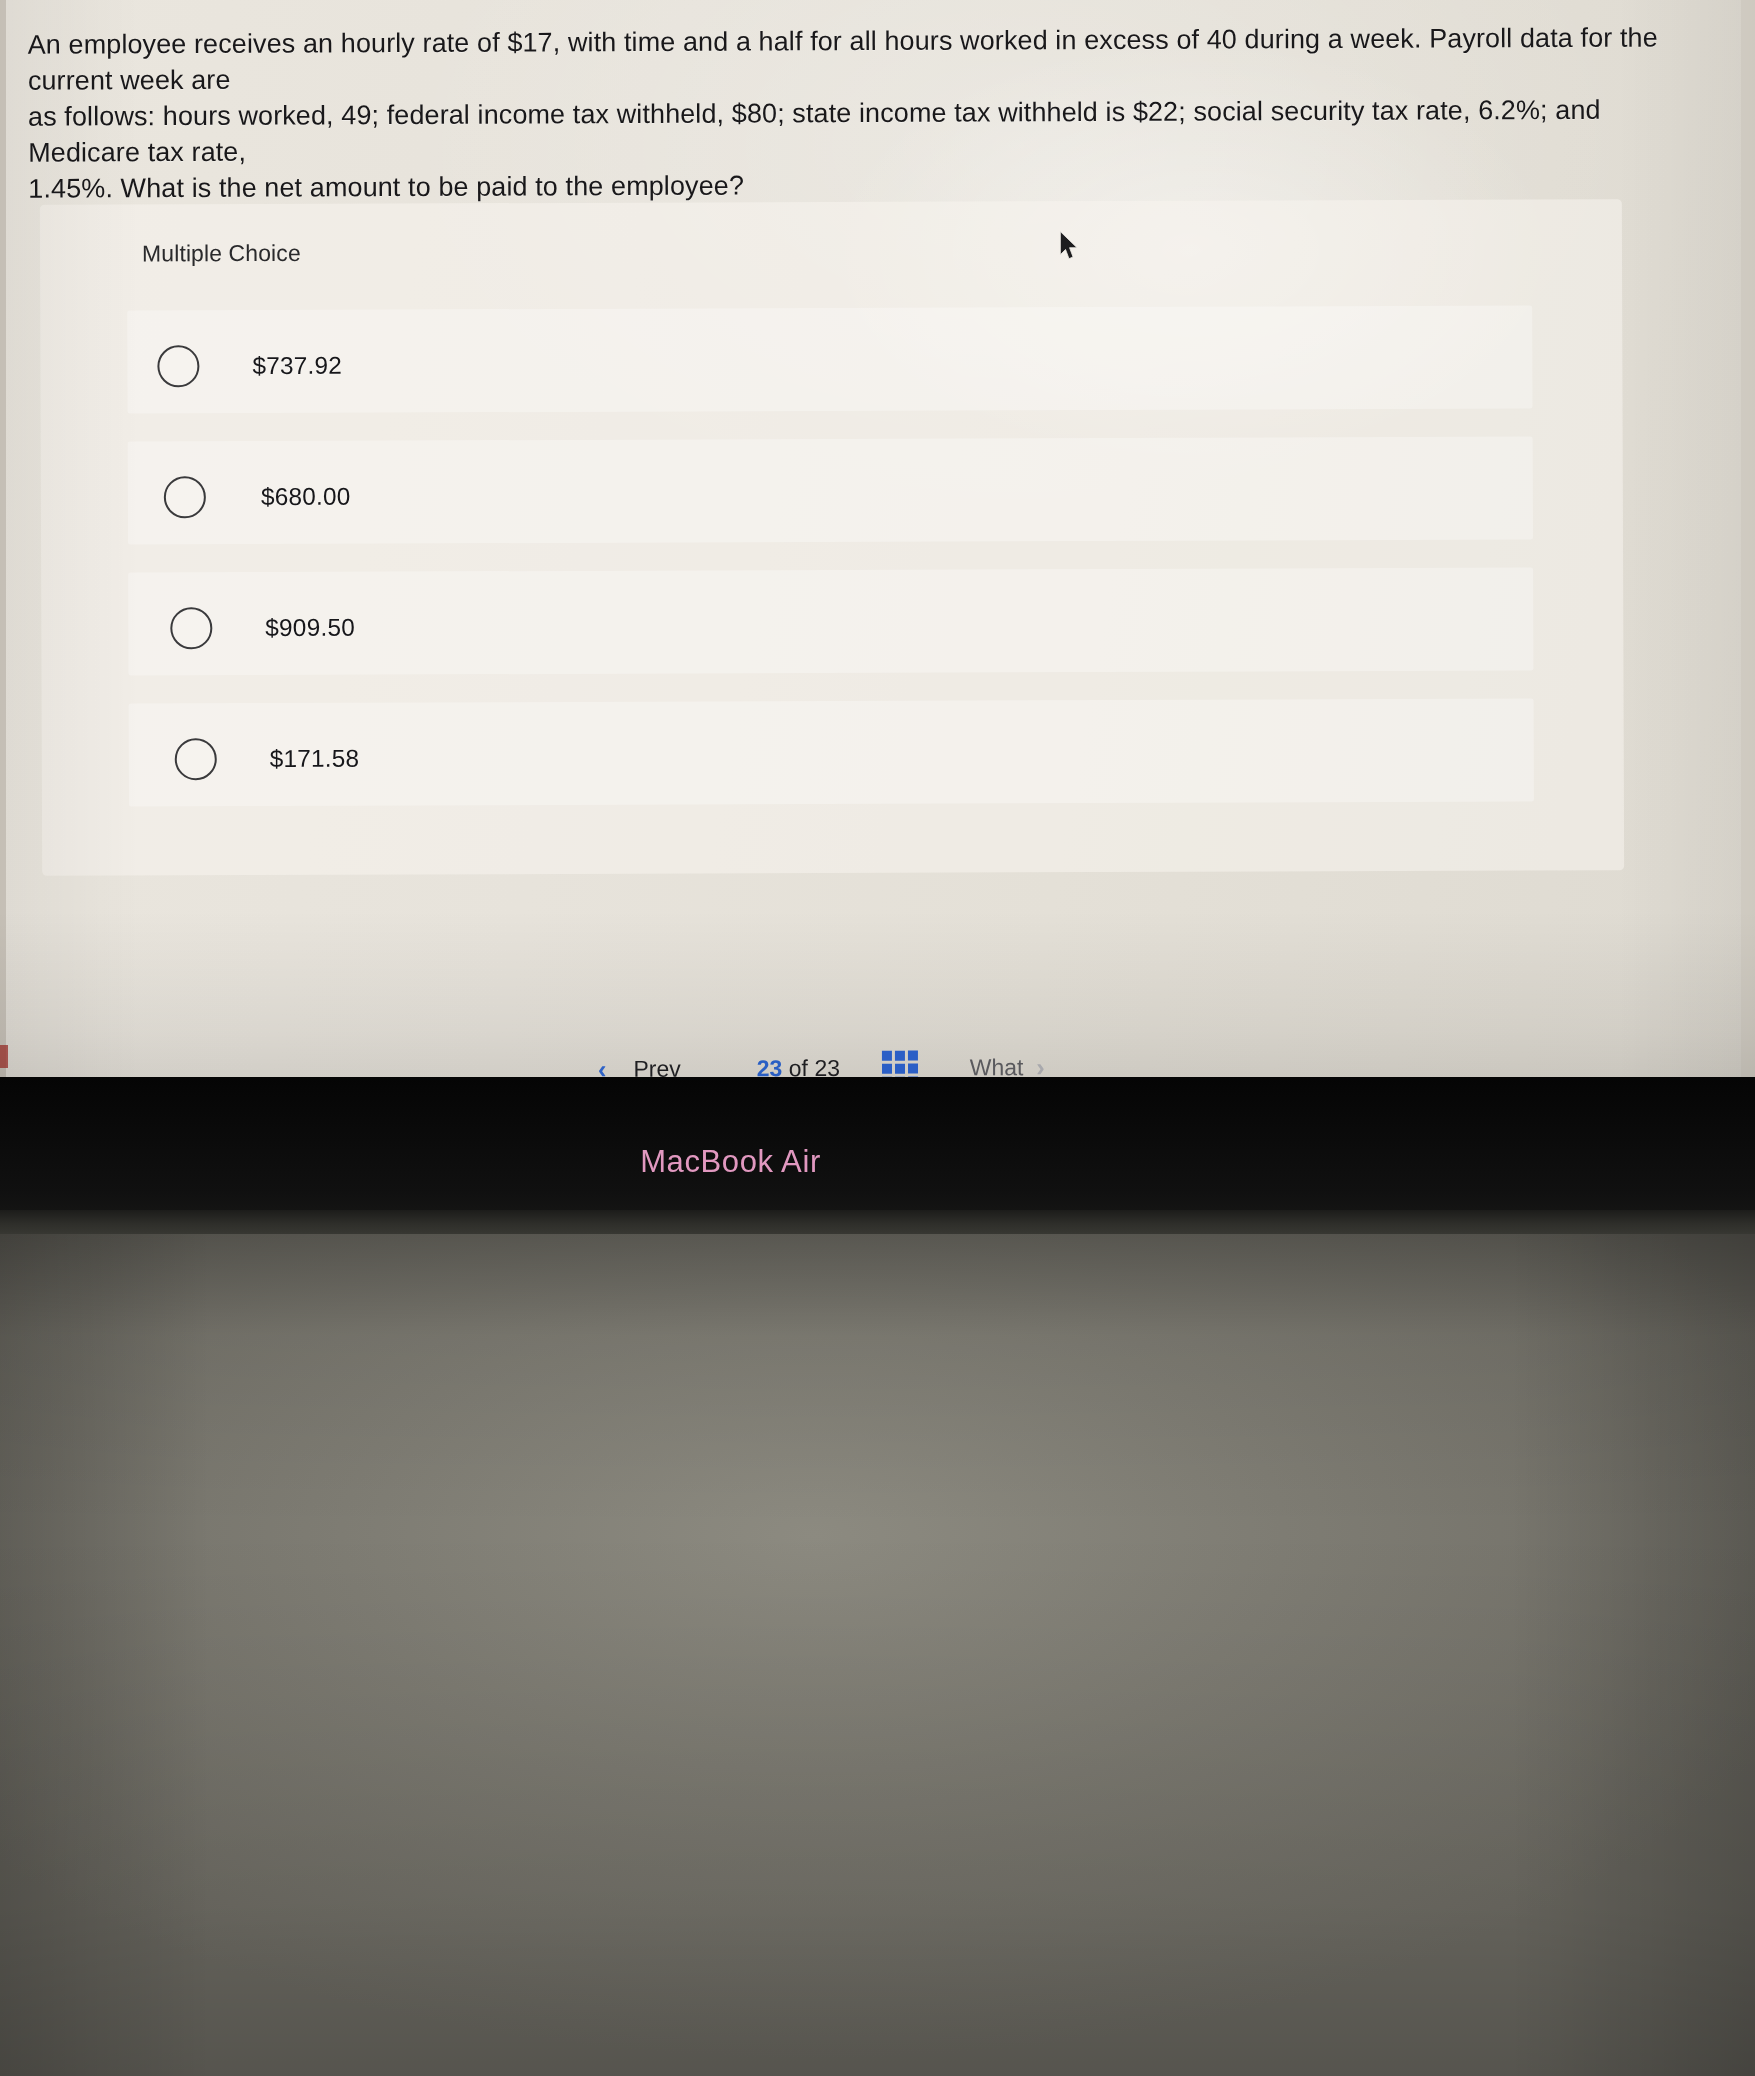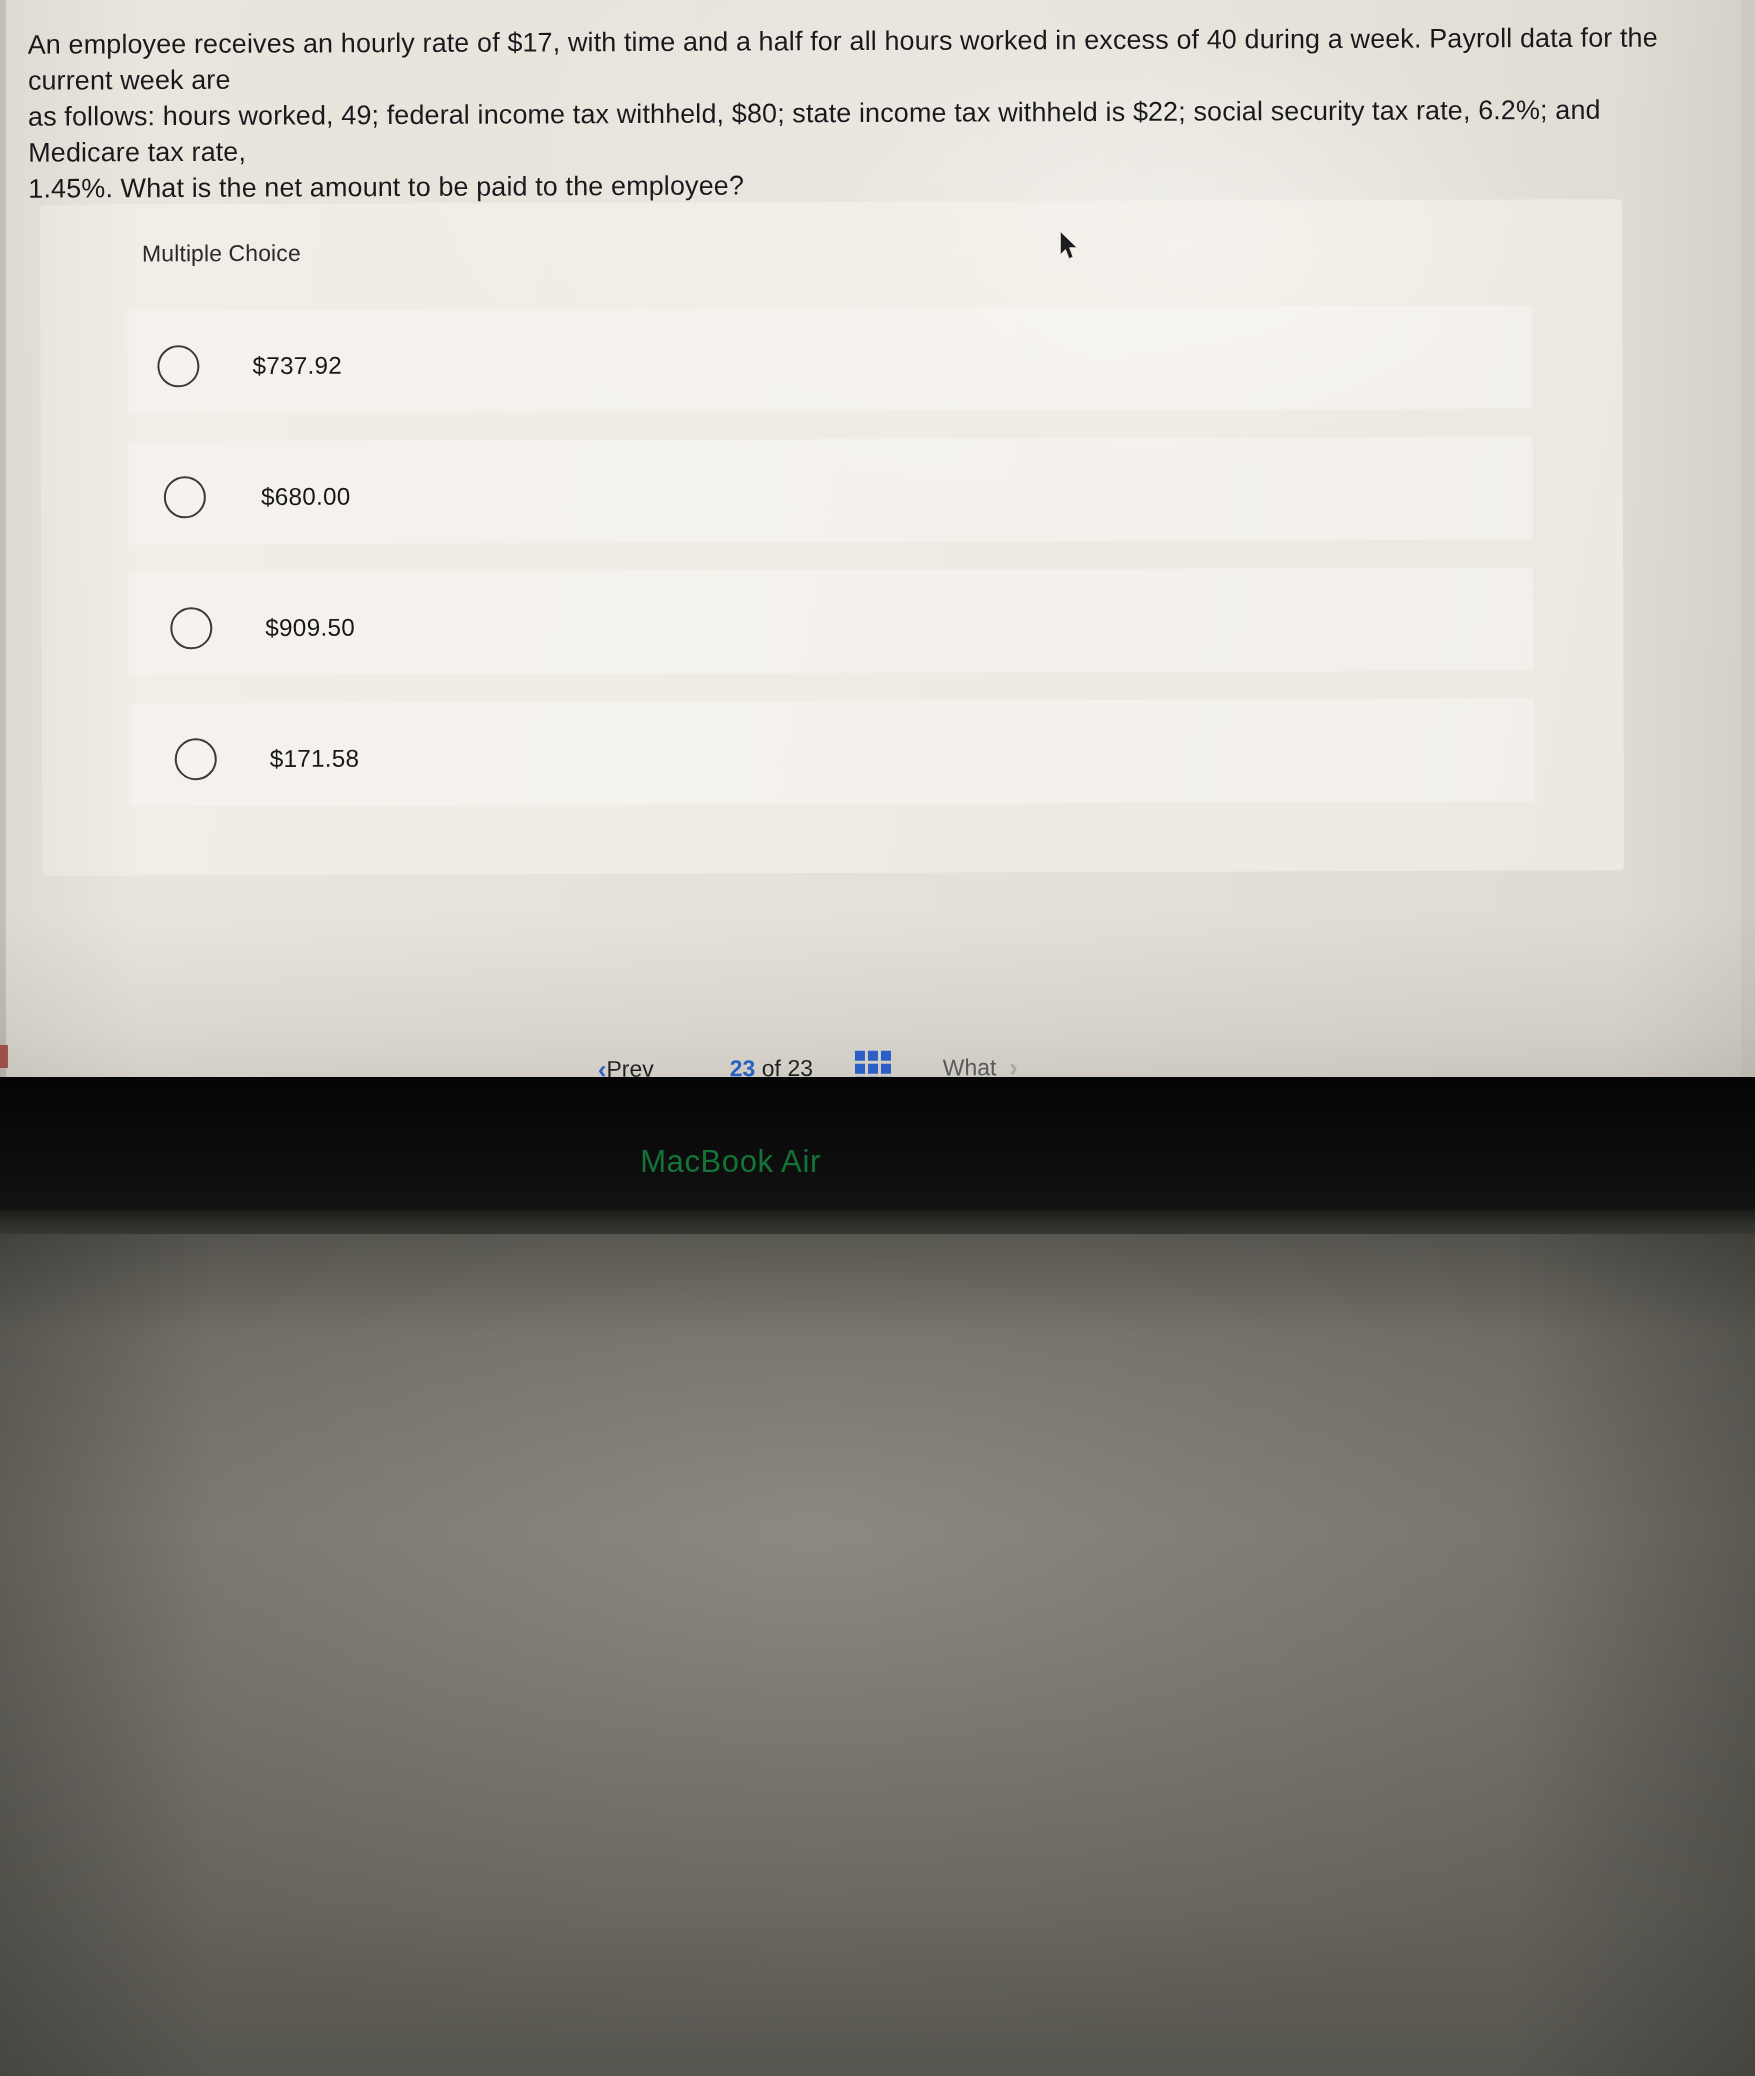--- a/index.html
+++ b/index.html
@@ -99,40 +99,40 @@
     position: absolute; left: 1059px; top: 231px; width: 20px; height: 30px;
   }
 
   
   .pager {
     position: absolute; left: 598px; top: 1051px;
     display: flex; align-items: center; gap: 0px;
     font-size: 23px; transform: rotate(-0.25deg);
   }
   .pg-chev { color: #2f63c7; font-size: 25.5px; font-weight: 700; }
-  .pg-prev { color: #1f1f22; margin-left: 0; }
+  .pg-prev { color: #1f1f22; margin-left: 27px; }
   .pg-count { margin-left: 76px; color: #1f1f22; }
   .pg-count b { color: #2a5fc4; font-weight: 700; }
   .grid-icon {
     margin-left: 42px;
     display: grid; grid-template-columns: repeat(3, 10px); grid-template-rows: repeat(3, 10px);
     gap: 2.9px;
   }
   .grid-icon i { display:block; background:#2b5fc6; }
   .pg-next { margin-left: 52px; color: #5a5a5e; }
   .pg-chev-r { color: #a9a9ad; font-size: 25.5px; font-weight: 700; margin-left: 12.8px; }
 
   
   .bezel {
     position: absolute; left: 0; top: 1077px; width: 1756px; height: 160px;
     background: linear-gradient(to bottom, #050505 0%, #0b0b0b 40%, #101010 72%, #191917 100%);
   }
   .bezel-brand {
     position: absolute; left: 0; top: 1144px; width: 1461px;
-    text-align: center; color: #15803d; font-size: 31px; letter-spacing: 0.6px;
+    text-align: center; color: #f9a8d4; font-size: 31px; letter-spacing: 0.6px;
     opacity: .9;
   }
   .hinge {
     position: absolute; left: 0; top: 1210px; width: 1756px; height: 30px;
     background: linear-gradient(to bottom, #1c1c1a 0%, #2e2e2a 45%, #3d3d37 100%);
   }
 
   
   .deck {
     position: absolute; left: 0; top: 1234px; width: 1756px; height: 843px;

